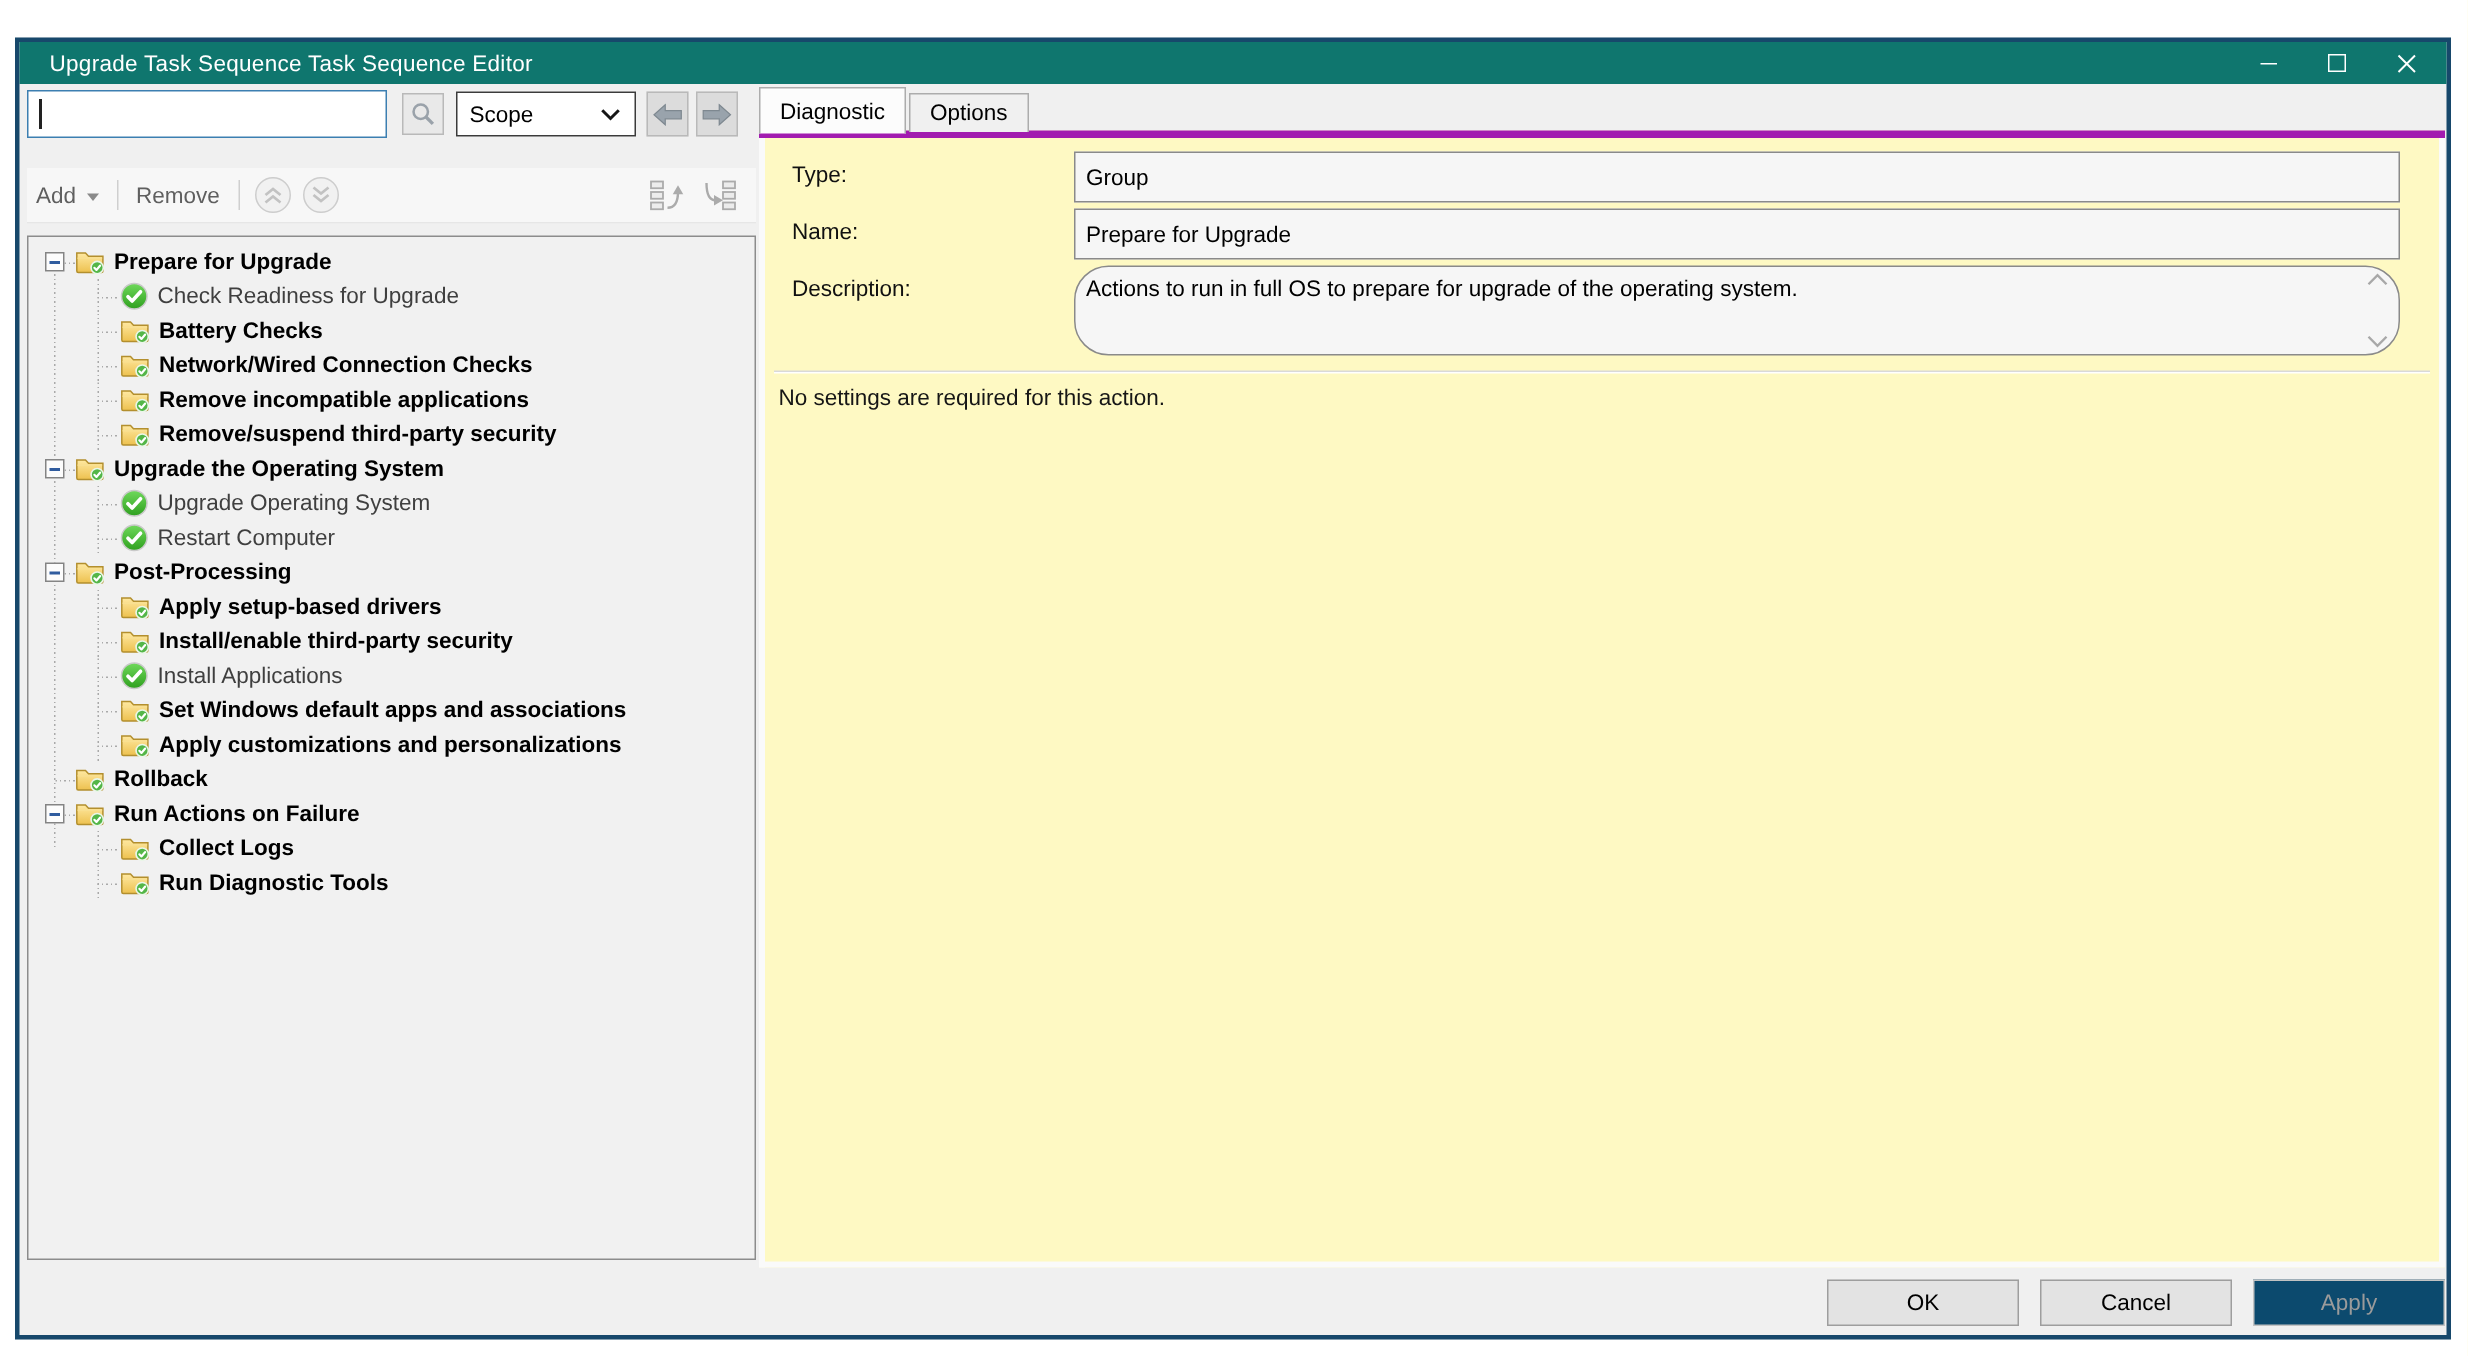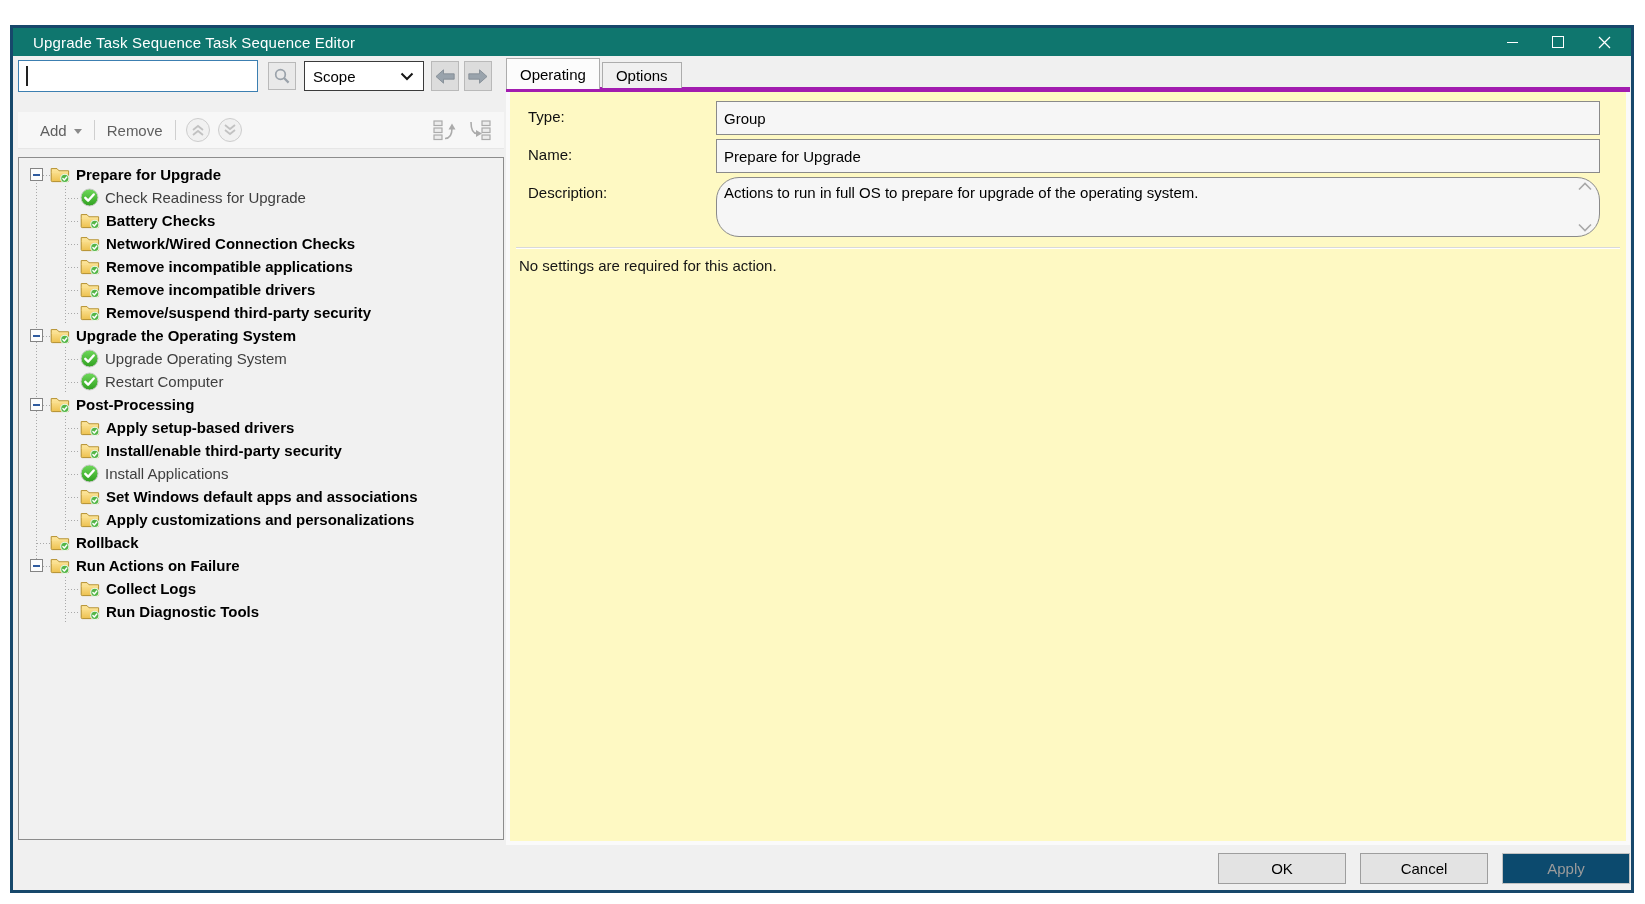--- a/index.html
+++ b/index.html
@@ -26,21 +26,21 @@
   .scope-select{position:absolute;left:291px;top:33px;width:120px;height:30px;box-sizing:border-box;
                 background:#FFF;border:1px solid #3B3B3B;display:flex;align-items:center;
                 font-size:15px;color:#000;padding-left:8px;}
   .scope-select .chev{margin-left:auto;margin-right:9px;display:flex;}
   .btn-back{left:418px;top:33px;width:28px;height:30px;background:#DCDCDC;}
   .btn-fwd{left:451px;top:33px;width:28px;height:30px;background:#DCDCDC;}
   .mirror{transform:scaleX(-1);}
   .toolbar{position:absolute;left:5px;top:84px;width:486px;height:36px;background:#F7F7F7;
            border-bottom:1px solid #E6E6E6;display:flex;align-items:center;color:#5F5F5F;font-size:15px;}
   .tb-item{display:flex;align-items:center;padding:0 6px;}
-  .tb-add{margin-left:16px;}
+  .tb-add{margin-left:0;}
   .tb-caret{width:0;height:0;border-left:4px solid transparent;border-right:4px solid transparent;
             border-top:5px solid #8A8A8A;margin-left:7px;margin-top:2px;}
   .tb-sep{width:1px;height:20px;background:#CFCFCF;margin:0 6px;}
   .tb-circle{margin:0 3px;display:flex;}
   .tb-right{margin-left:auto;display:flex;align-items:center;margin-right:8px;}
   .tb-right .tb-item{padding:0 3px;}
   
   .tree{position:absolute;left:5px;top:129px;width:486px;height:683px;box-sizing:border-box;
         border:1px solid #8C8C8C;background:#F1F1F1;overflow:hidden;}
   .tree-inner{position:relative;padding-top:5px;height:100%;}
@@ -294,38 +294,20 @@
                     <stop offset="0" stop-color="#FFE9A2"></stop>
                     <stop offset="1" stop-color="#EDC14F"></stop>
                   </linearGradient>
                 </defs>
                 <path d="M1.2 2.6 L7 2.6 L9 4.8 L18.6 4.8 L18.6 14.6 Q18.6 15.6 17.6 15.6 L2.2 15.6 Q1.2 15.6 1.2 14.6 Z" fill="url(#fg)" stroke="#B38F2E" stroke-width="1"></path>
                 <path d="M1.7 6.2 L18.1 6.2" stroke="#F9E091" stroke-width="1"></path>
                 <circle cx="14.8" cy="12.4" r="4.1" fill="#54B648" stroke="#EAF6E8" stroke-width="1.1"></circle>
                 <path d="M12.9 12.5 L14.3 14 L16.8 11" stroke="#FFF" stroke-width="1.4" fill="none" stroke-linecap="round" stroke-linejoin="round"></path>
               </svg>
             </span>
-            <span class="tlabel">Remove incompatible drivers</span>
-          </div>
-          <div class="trow bold">
-            <span class="cguide"></span>
-            <span class="ticon">
-              <svg width="20" height="17" viewBox="0 0 20 17">
-                <defs>
-                  <linearGradient id="fg" x1="0" y1="0" x2="0" y2="1">
-                    <stop offset="0" stop-color="#FFE9A2"></stop>
-                    <stop offset="1" stop-color="#EDC14F"></stop>
-                  </linearGradient>
-                </defs>
-                <path d="M1.2 2.6 L7 2.6 L9 4.8 L18.6 4.8 L18.6 14.6 Q18.6 15.6 17.6 15.6 L2.2 15.6 Q1.2 15.6 1.2 14.6 Z" fill="url(#fg)" stroke="#B38F2E" stroke-width="1"></path>
-                <path d="M1.7 6.2 L18.1 6.2" stroke="#F9E091" stroke-width="1"></path>
-                <circle cx="14.8" cy="12.4" r="4.1" fill="#54B648" stroke="#EAF6E8" stroke-width="1.1"></circle>
-                <path d="M12.9 12.5 L14.3 14 L16.8 11" stroke="#FFF" stroke-width="1.4" fill="none" stroke-linecap="round" stroke-linejoin="round"></path>
-              </svg>
-            </span>
             <span class="tlabel">Remove/suspend third-party security</span>
           </div>
           <div class="trow bold">
             <span class="expander">
               <span class="minus"></span>
             </span>
             <span class="rstub"></span>
             <span class="ticon">
               <svg width="20" height="17" viewBox="0 0 20 17">
                 <defs>
@@ -557,21 +539,21 @@
               </svg>
             </span>
             <span class="tlabel">Run Diagnostic Tools</span>
           </div>
         </div>
     </div>
 
     <div class="rpanel">
       <div class="tabstrip">
         <div class="tab active">
-          <span>Operating</span>
+          <span>Diagnostic</span>
         </div>
         <div class="tab inactive">
           <span>Options</span>
         </div>
       </div>
       <div class="tabpage">
         <span class="frow-label" style="top:16px;">Type:</span>
         <div class="field" style="top:9px;height:30px;">
           <span>Group</span>
         </div>

